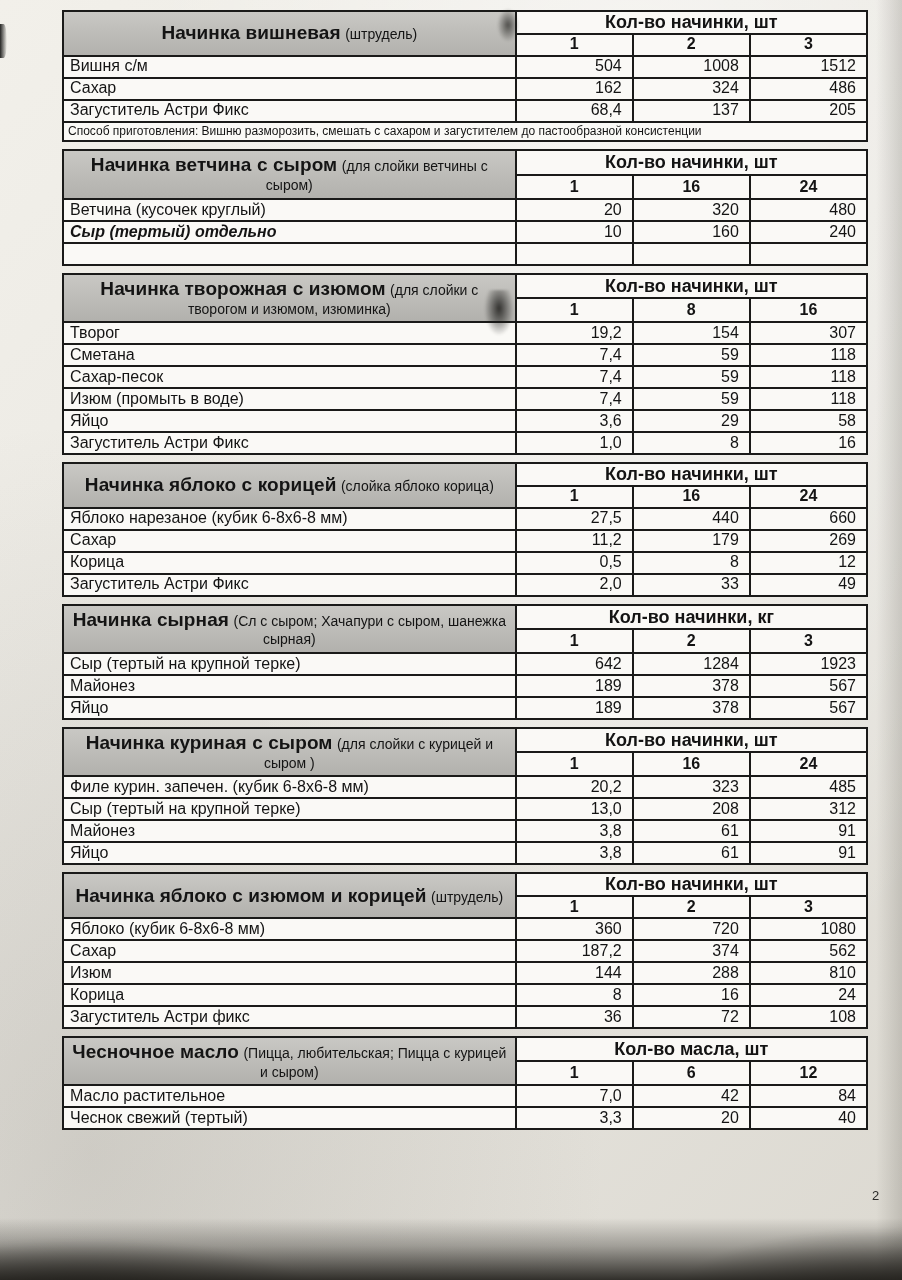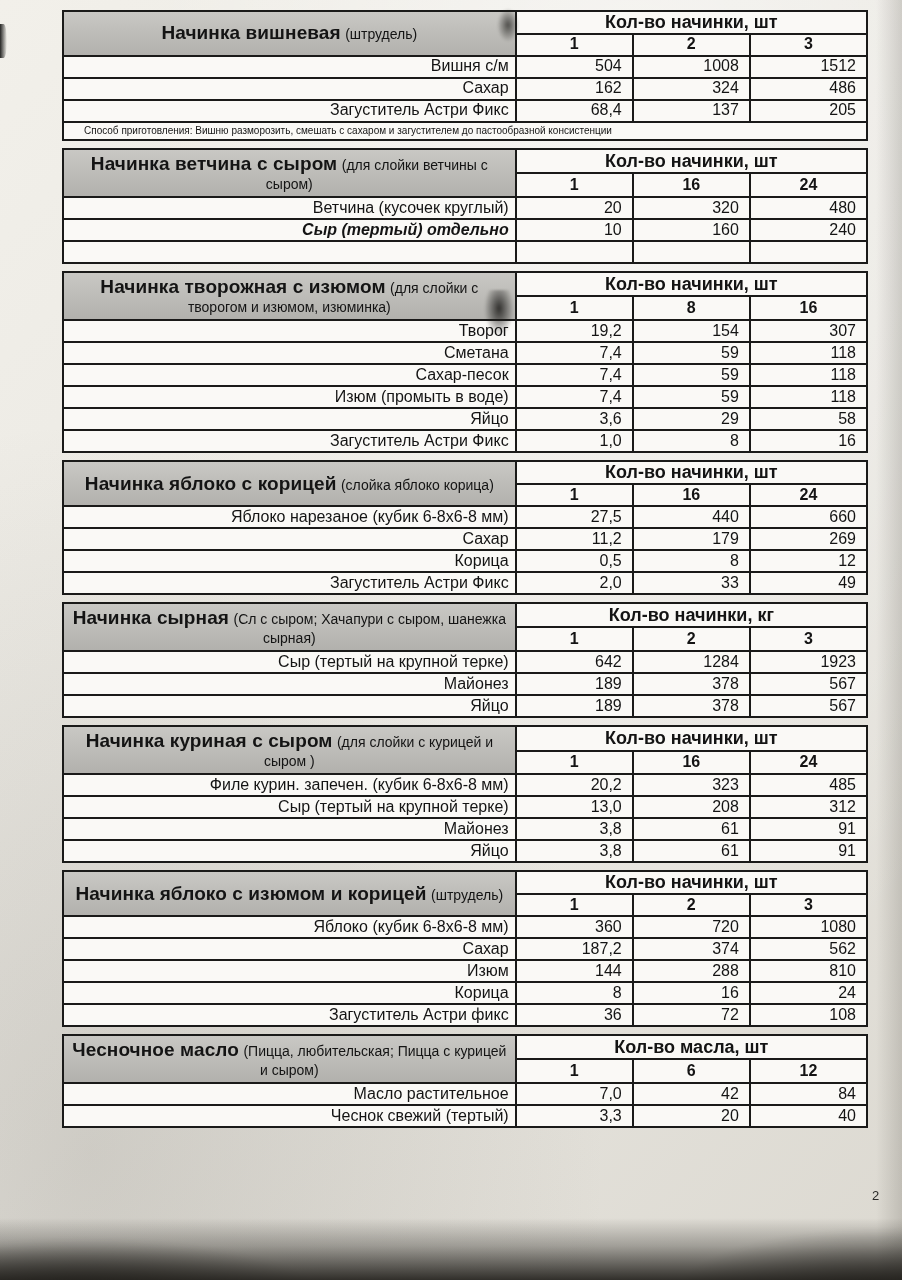--- a/index.html
+++ b/index.html
@@ -42,27 +42,27 @@
   .title-cell {
     background: linear-gradient(180deg, #c9c8c4 0%, #bcbbb7 55%, #b2b1ad 100%);
     text-align: center;
     vertical-align: middle;
     padding: 3px 8px;
   }
   .title-cell .t  { font-weight: bold; font-size: 19px; letter-spacing: 0.1px; }
   .title-cell .st { font-size: 14px; font-weight: normal; }
   .qty-hdr { font-weight: bold; text-align: center; font-size: 18px; border-radius: 11px; }
   .col-hdr { font-weight: bold; text-align: center; font-size: 16px; }
-  .lbl { text-align: right; white-space: nowrap; }
+  .lbl { text-align: left; white-space: nowrap; }
   .lbl.em { font-weight: bold; font-style: italic; border-radius: 8px; }
   .val { text-align: right; padding-right: 10px; white-space: nowrap; }
   .note {
-    font-size: 10px;
+    font-size: 12px;
     height: 18px;
-    padding: 2px 20px;
+    padding: 2px 4px;
     white-space: nowrap;
   }
 
   
   .artifact { position: absolute; pointer-events: none; }
   .smudge-1 {
     left: 484px; top: 290px; width: 30px; height: 46px;
     background: radial-gradient(ellipse at 50% 40%, rgba(25,24,22,0.85), rgba(25,24,22,0) 70%);
     filter: blur(1px);
   }

